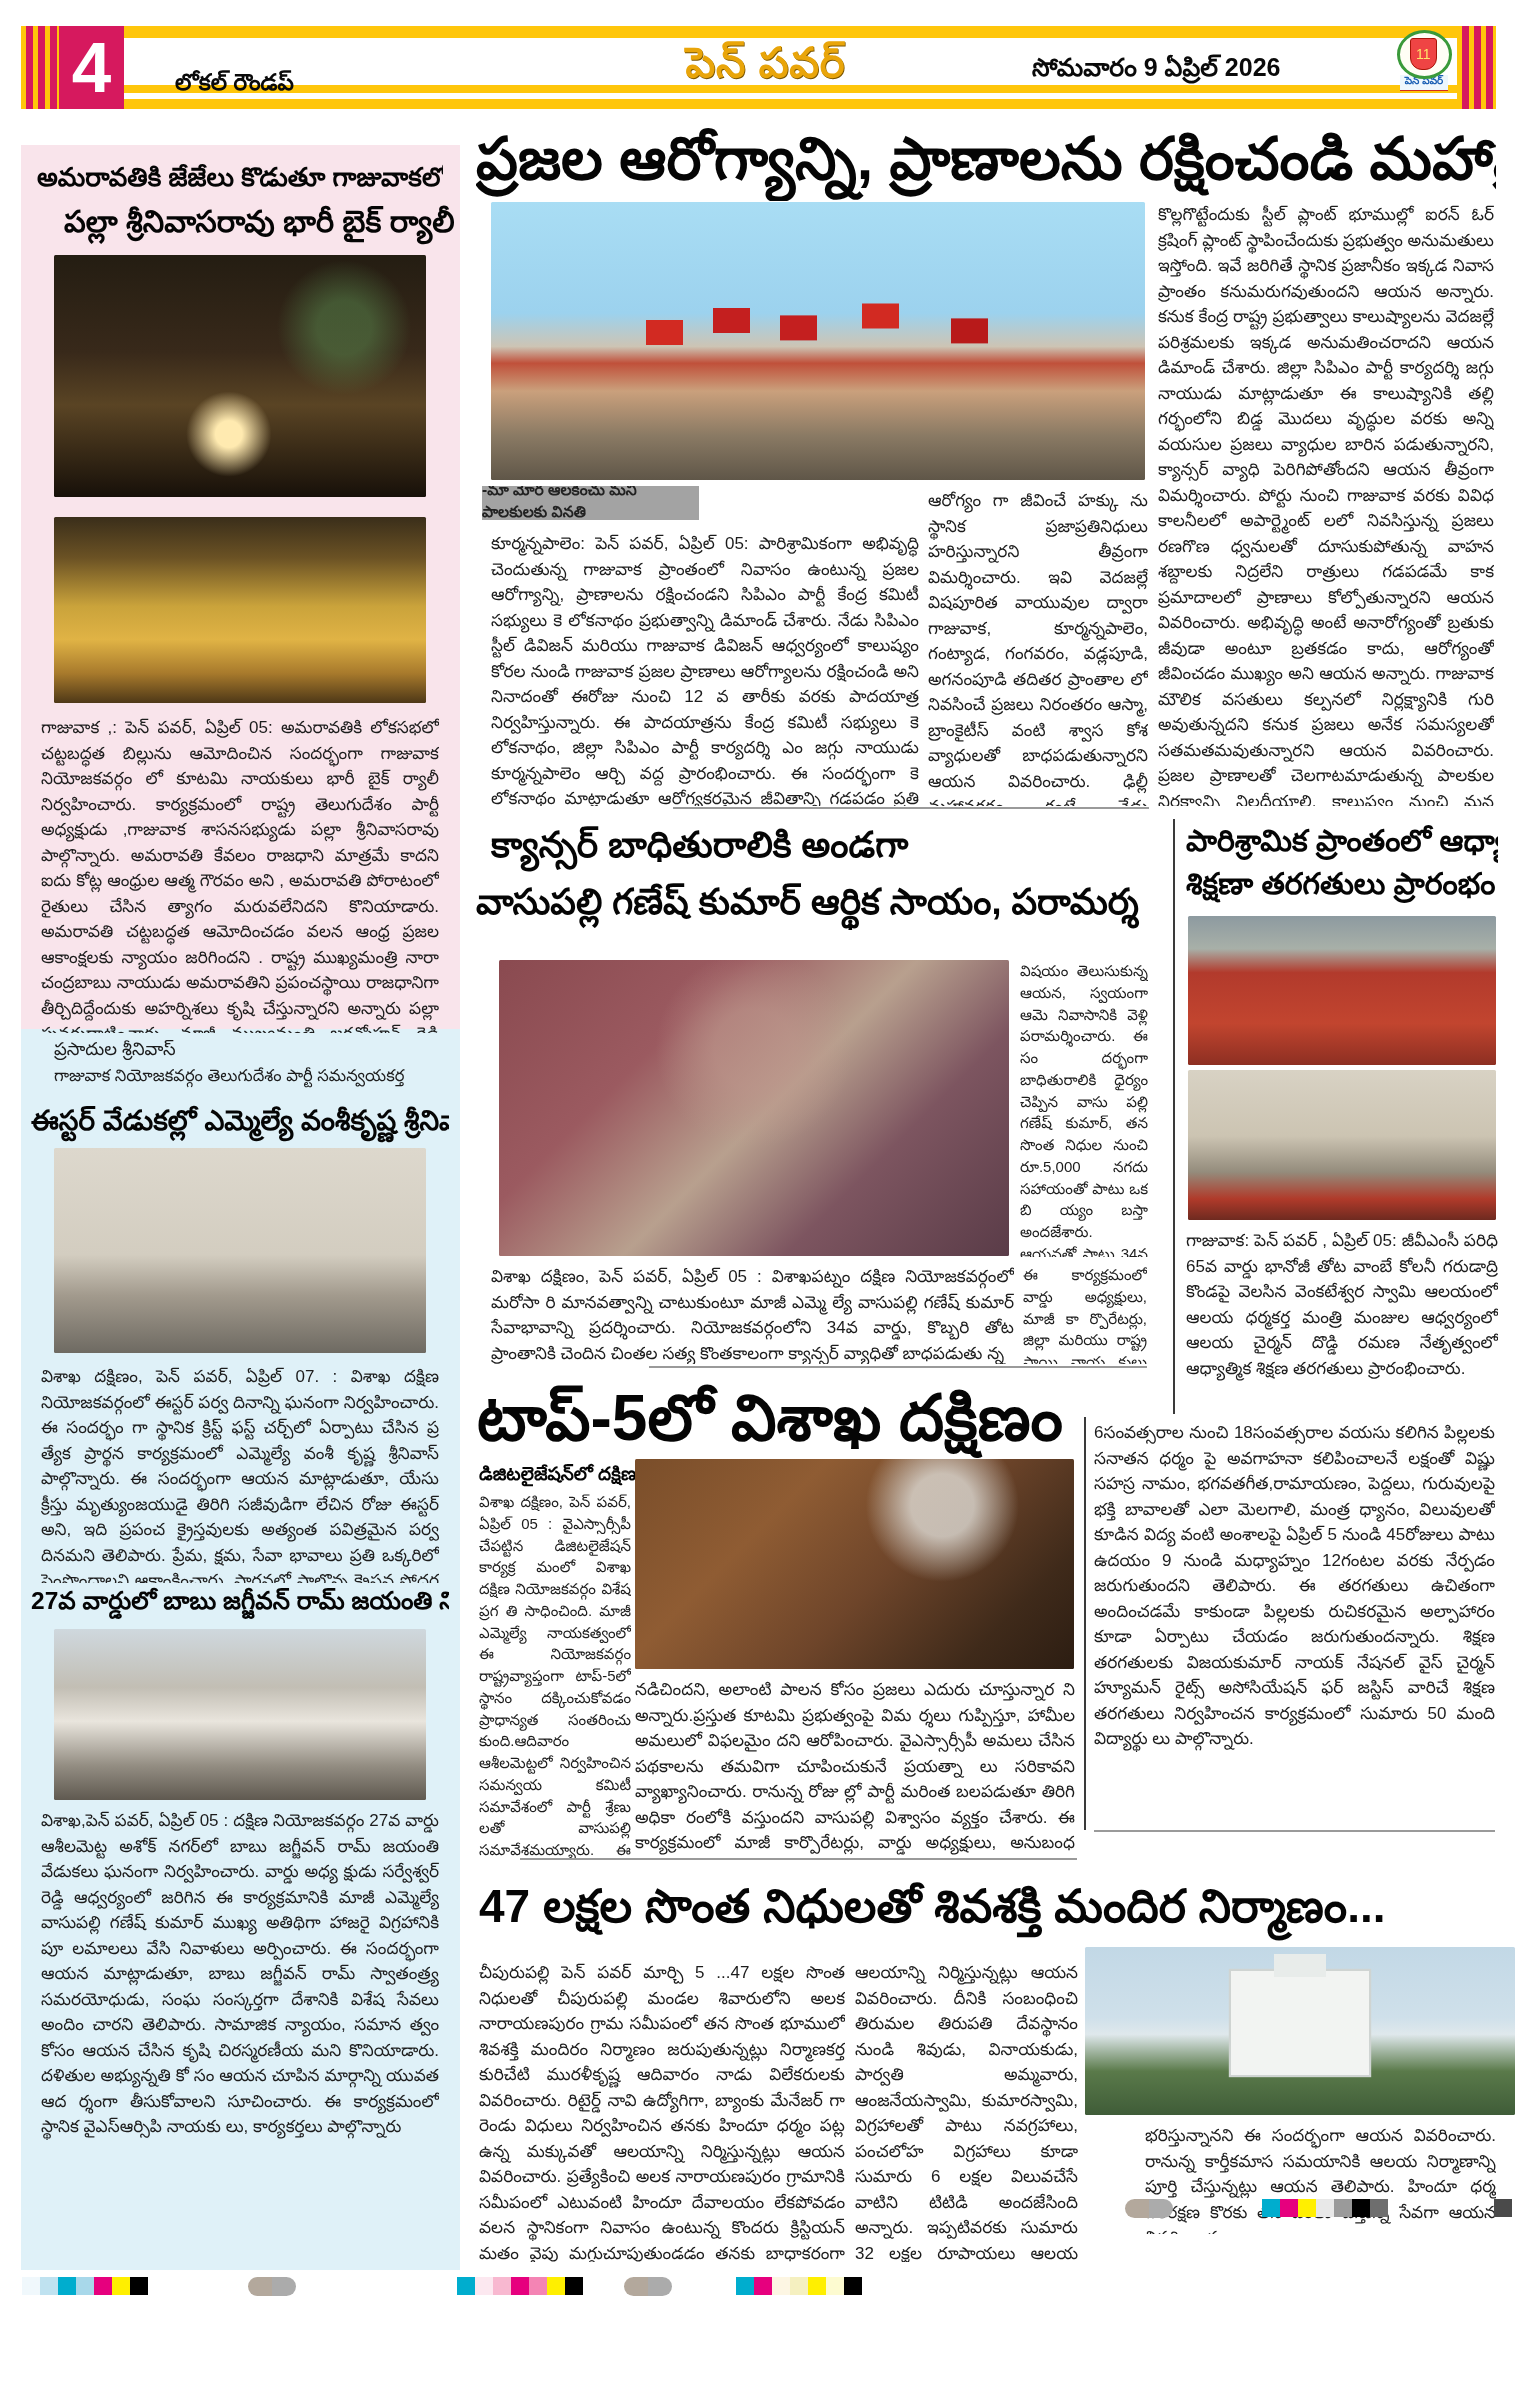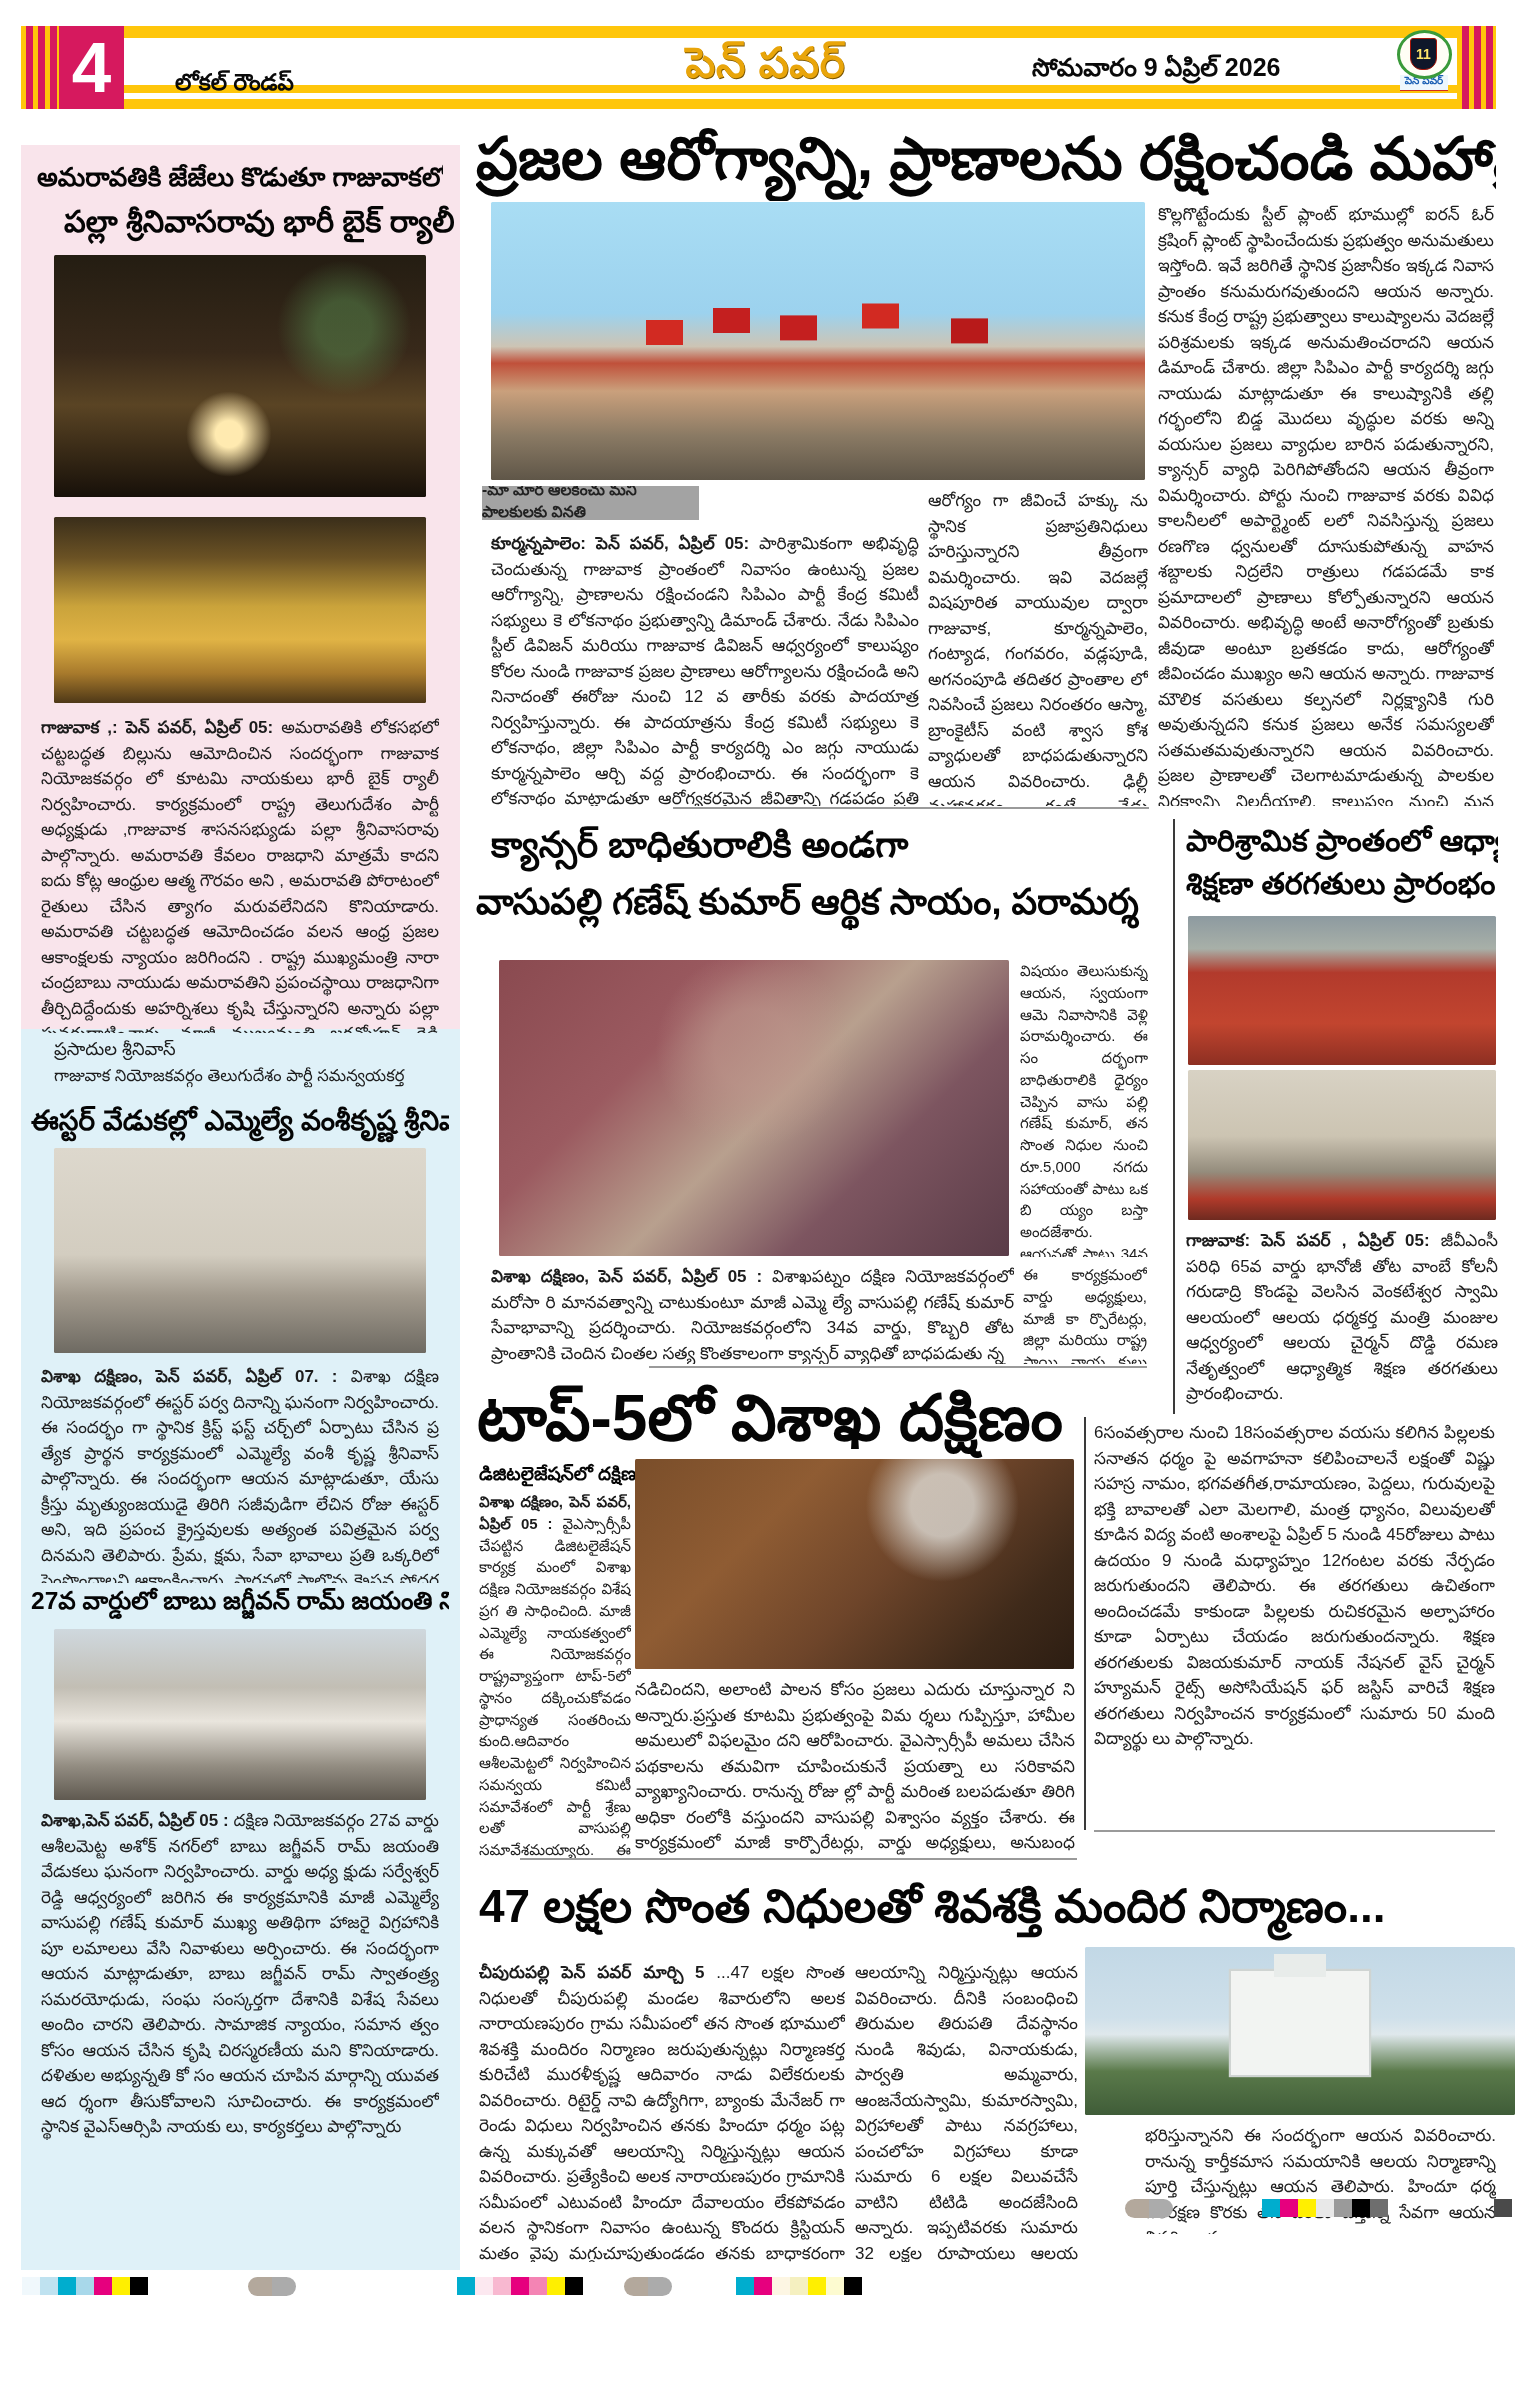--- a/index.html
+++ b/index.html
@@ -11,33 +11,33 @@
   .bar{position:absolute;background:#FFC60B;}
   .stripes{position:absolute;background:repeating-linear-gradient(90deg,#FFC60B 0 5.2px,#D6195E 5.2px 12px);}
   .pagenum{position:absolute;background:#D6195E;color:#fff;font-weight:bold;font-size:71px;
     display:flex;align-items:center;justify-content:center;line-height:1;}
   .seclabel{position:absolute;font-weight:bold;font-size:23px;color:#0a0a0a;display:flex;align-items:center;}
   .masthead{position:absolute;font-weight:bold;font-size:42px;color:#E9A50A;
     text-shadow:0.7px 0.7px 0 #7a5500, -0.7px -0.7px 0 #fff;letter-spacing:0.7px;display:flex;align-items:center;justify-content:center;}
   .dateline-top{position:absolute;font-weight:bold;font-size:25px;color:#0a0a0a;display:flex;align-items:center;}
   .logo{position:absolute;display:flex;flex-direction:column;align-items:center;}
   .logo .laurel{width:49px;height:43px;border:3px solid #3a9a3a;border-radius:50%;position:relative;background:#fffef5;}
-  .logo .shield{position:absolute;top:4.5px;left:10.4px;width:25px;height:30px;background:#0f172a;
-    border-radius:3px 3px 12px 12px;color:#ffe66b;font-weight:bold;font-size:14px;
+  .logo .shield{position:absolute;top:4.5px;left:10.4px;width:25px;height:30px;background:#ef4444;
+    border-radius:3px 3px 12px 12px;color:#ffe66b;font-weight:normal;font-size:14px;
     display:flex;align-items:center;justify-content:center;border:1.5px solid #a81508;}
   .logo .ribbon{margin-top:-4.5px;background:#eef7fd;color:#1a5fb4;font-weight:bold;font-size:10.4px;
     padding:0.7px 4.5px;border-bottom:1.5px solid #d42b1e;white-space:nowrap;}
 
   .bigheadline{position:absolute;font-weight:bold;color:#050505;overflow:hidden;white-space:nowrap;}
   .c{text-align:left;}
   .photo{position:absolute;overflow:hidden;border-radius:1.5px;}
   .caption-box{position:absolute;background:#a3a3a3;display:flex;align-items:center;justify-content:center;
     font-weight:bold;font-size:15.6px;color:#222;overflow:hidden;}
   .body-text{position:absolute;font-size:17px;line-height:1.5;text-align:justify;color:#1c1c1c;overflow:hidden;}
-  .body-text .dl{font-weight:bold;}
+  .body-text .dl{font-weight:normal;}
   .small{font-size:15px;line-height:1.45;}
   .hrule{position:absolute;background:#9a9a9a;}
   .vrule{position:absolute;background:#3a3a3a;}
   .byline{position:absolute;font-size:18px;color:#1c1c1c;overflow:hidden;white-space:nowrap;}
 
   
   .ph-rally1{background:
     radial-gradient(circle at 47% 74%, #ffeab0 0 5%, rgba(255,234,176,0) 16%),
     radial-gradient(circle at 78% 30%, rgba(90,140,80,.5) 0 8%, rgba(0,0,0,0) 20%),
     linear-gradient(180deg,#241d12 0%,#38291a 40%,#5a4424 62%,#171009 100%);}

